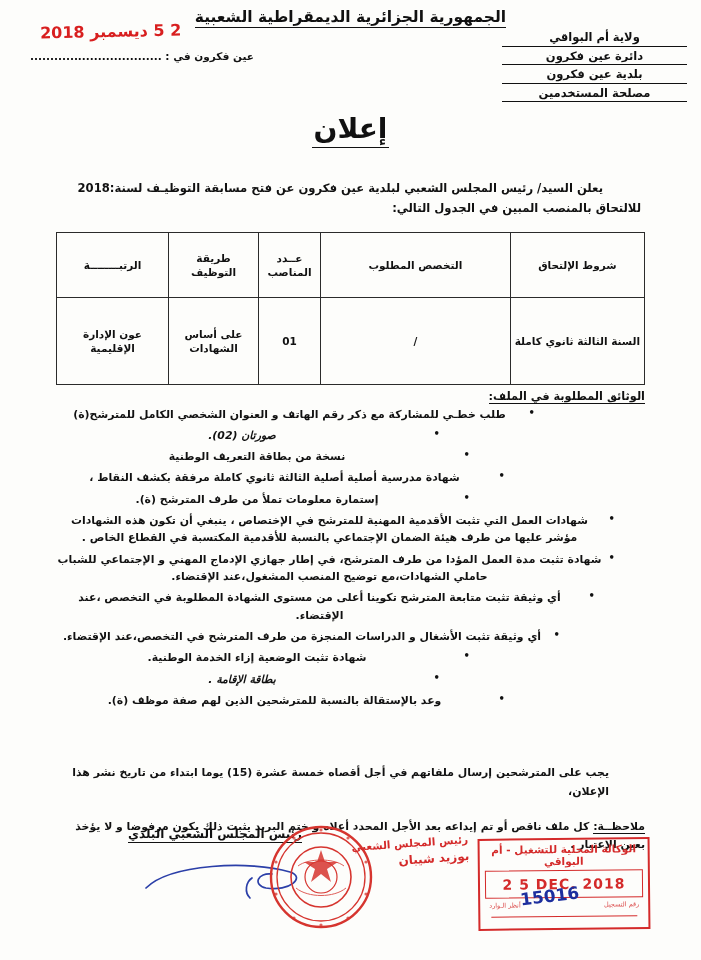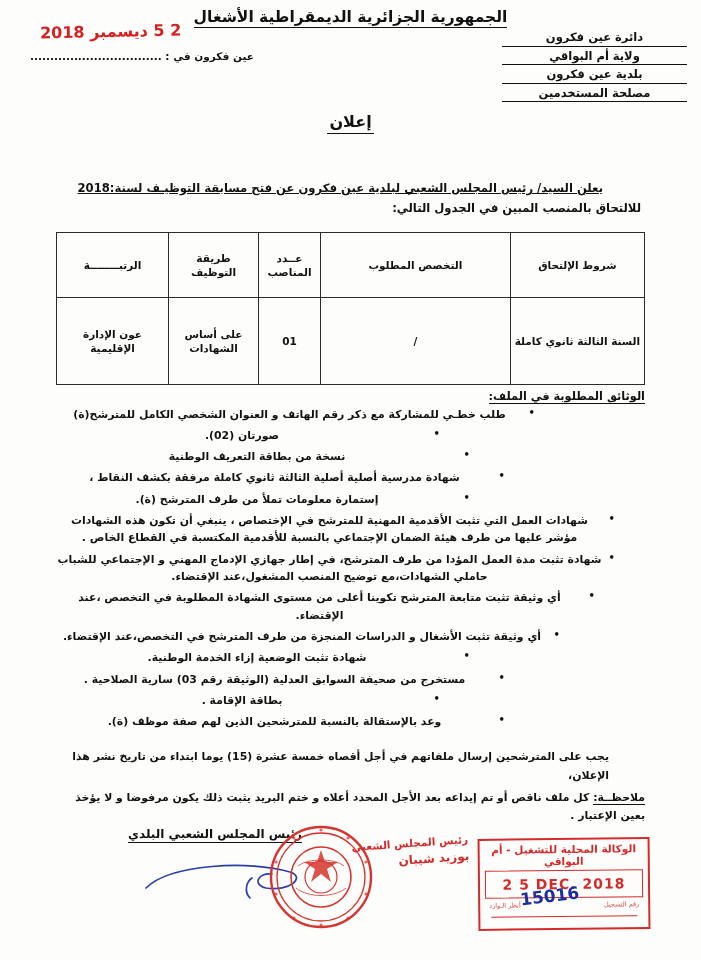--- a/index.html
+++ b/index.html
@@ -82,41 +82,41 @@
     white-space: nowrap;
   }
 
   
   .title {
     position: absolute;
     top: 112px;
     left: 0;
     right: 0;
     text-align: center;
-    font-size: 16px;
+    font-size: 28px;
     font-weight: bold;
   }
   .title span {
     border-bottom: 1.8px solid #111;
     padding: 0 2px 2px 2px;
     letter-spacing: 7px;
   }
 
   
   .intro {
     position: absolute;
     top: 178px;
     right: 60px;
     left: 58px;
     font-size: 11.6px;
     font-weight: bold;
     line-height: 1.75;
     text-align: right;
   }
-  .intro .l1 { padding-right: 38px; text-decoration: underline; }
+  .intro .l1 { padding-right: 38px; }
 
   
   .tbl-wrap {
     position: absolute;
     top: 232px;
     right: 56px;
     left: 56px;
   }
   table.jobs {
     width: 100%;
@@ -173,21 +173,21 @@
   .docs-list li::before {
     content: "\2022";
     position: absolute;
     right: 0;
     top: -1px;
     font-size: 10px;
   }
   .docs-list li.ind-1 { padding-right: 120px; }
   .docs-list li.ind-2 { padding-right: 150px; }
   .docs-list li.ind-3 { padding-right: 185px; }
-  .docs-list li.ind-4 { padding-right: 215px; }
+  .docs-list li.ind-4 { padding-right: 215px; font-style: italic; }
   .docs-list li.ind-5 { padding-right: 60px; }
   .docs-list li.ind-6 { padding-right: 95px; }
   .docs-list li.ind-7 { padding-right: 40px; }
   .docs-list li.ind-1::before,
   .docs-list li.ind-2::before,
   .docs-list li.ind-3::before,
   .docs-list li.ind-4::before,
   .docs-list li.ind-5::before,
   .docs-list li.ind-6::before,
   .docs-list li.ind-7::before { right: auto; }
@@ -203,21 +203,21 @@
   .closing {
     position: absolute;
     top: 748px;
     right: 56px;
     left: 48px;
     font-size: 10.9px;
     font-weight: bold;
     line-height: 1.72;
     text-align: right;
   }
-  .closing p { margin: 0 0 3px 0; }
+  .closing p { margin: 16px 0 3px 0; }
   .closing .p1 { padding-right: 36px; }
   .closing .p2 { padding-right: 12px; }
   .note u { text-decoration: none; border-bottom: 1.3px solid #111; }
 
   
   .sig-title {
     position: absolute;
     top: 827px;
     left: 128px;
     font-size: 12px;
@@ -310,26 +310,26 @@
     direction: ltr;
     font-family: "DejaVu Sans", sans-serif;
   }
 </style>
 </head>
 <body>
 
 <div class="page">
 
   <div class="republic">
-    <span>الجمهورية الجزائرية الديمقراطية الأشغال</span>
+    <span>الجمهورية الجزائرية الديمقراطية الشعبية</span>
   </div>
 
   <div class="admin-block">
+    <div class="admin-line">ولاية أم البواقي</div>
     <div class="admin-line">دائرة عين فكرون</div>
-    <div class="admin-line">ولاية أم البواقي</div>
     <div class="admin-line">بلدية عين فكرون</div>
     <div class="admin-line">مصلحة المستخدمين</div>
   </div>
 
   <div class="date-stamp">2 5 ديسمبر 2018</div>
 
   <div class="place-line">عين فكرون في : .................................</div>
 
   <div class="title">
     <span>إعلان</span>
@@ -371,21 +371,20 @@
     <li class="ind-1">طلب خطـي للمشاركة  مع ذكر رقم الهاتف و العنوان الشخصي الكامل للمترشح(ة)</li>
     <li class="ind-4">صورتان (02).</li>
     <li class="ind-3">نسخة من بطاقة التعريف الوطنية</li>
     <li class="ind-2">شهادة مدرسية أصلية أصلية الثالثة ثانوي كاملة مرفقة بكشف النقاط ،</li>
     <li class="ind-3">إستمارة معلومات تملأ من طرف المترشح (ة).</li>
     <li class="ind-7">شهادات العمل التي تثبت الأقدمية المهنية للمترشح في الإختصاص ، ينبغي أن تكون هذه الشهادات مؤشر عليها من طرف هيئة الضمان الإجتماعي بالنسبة للأقدمية المكتسبة في القطاع الخاص .</li>
     <li class="ind-7">شهادة تثبت مدة العمل المؤدا من طرف المترشح، في إطار جهازي الإدماج المهني و الإجتماعي للشباب حاملي الشهادات،مع توضيح المنصب المشغول،عند الإقتضاء.</li>
     <li class="ind-5">أي وثيقة تثبت متابعة المترشح تكوينا أعلى من مستوى الشهادة المطلوبة في التخصص ،عند الإقتضاء.</li>
     <li class="ind-6">أي وثيقة تثبت الأشغال و الدراسات المنجزة من طرف المترشح في التخصص،عند الإقتضاء.</li>
     <li class="ind-3">شهادة تثبت الوضعية إزاء الخدمة الوطنية.</li>
-    <li class="ind-2">مستخرج من صحيفة السوابق العدلية (الوثيقة رقم 03) سارية الصلاحية .</li>
     <li class="ind-4">بطاقة الإقامة .</li>
     <li class="ind-2">وعد بالإستقالة بالنسبة للمترشحين الذين لهم صفة موظف (ة).</li>
   </ul>
 
   <div class="closing">
     <p class="p1">يجب على المترشحين إرسال ملفاتهم  في أجل أقصاه خمسة عشرة (15) يوما ابتداء من تاريخ نشر هذا الإعلان،</p>
     <p class="note"><u>ملاحظــة:</u><span> كل ملف ناقص أو تم إيداعه بعد الأجل المحدد أعلاه و ختم البريد يثبت ذلك يكون مرفوضا و لا يؤخذ بعين الإعتبار .</span></p>
   </div>
 
   <div class="sig-title">

